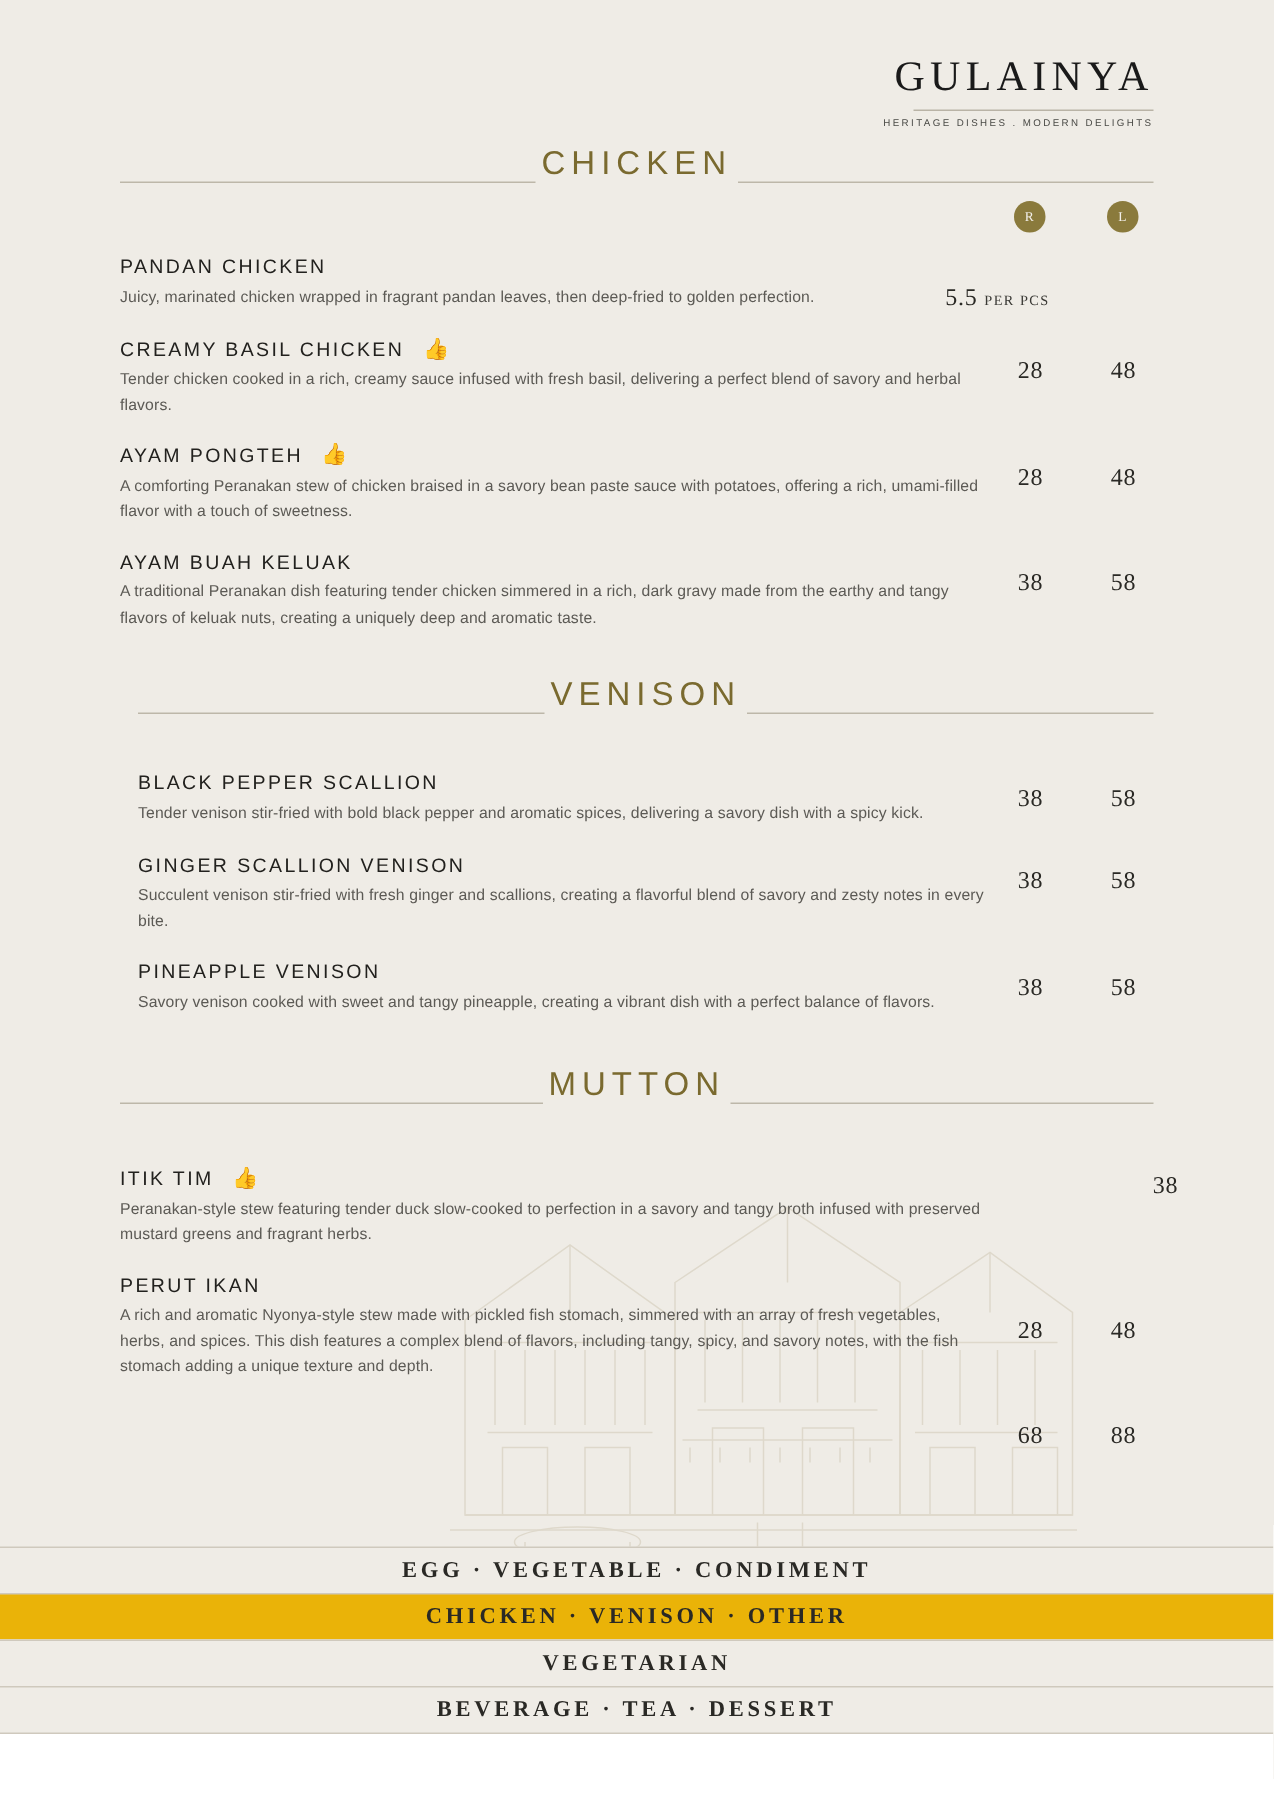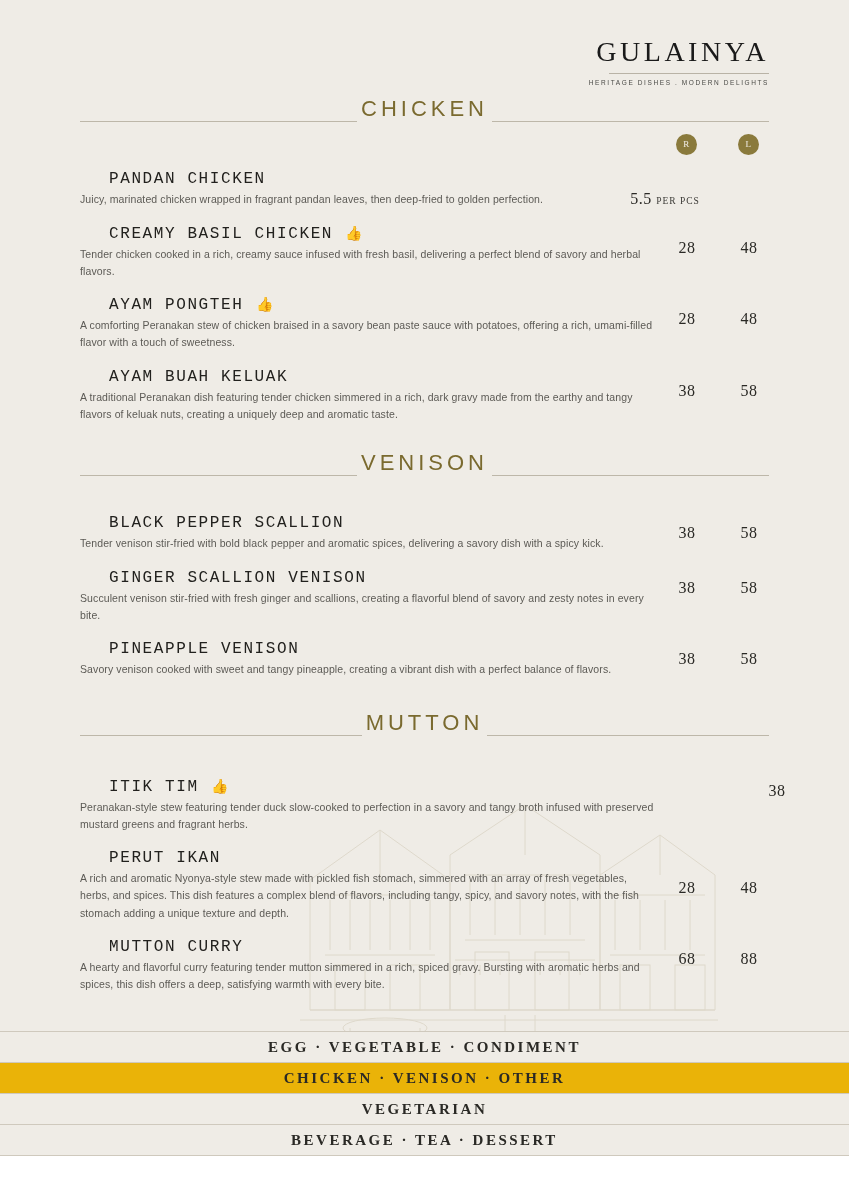--- a/index.html
+++ b/index.html
@@ -89,27 +89,26 @@
 
   
   .items { margin: 0 80px; position: relative; }
   .item {
     position: relative;
     padding: 9px 0 6px 0;
     min-height: 40px;
   }
   .item-body { width: 575px; }
   .item-name {
-    font-family: Liberation Mono, monospace;
-    font-size: 16px;
+    font-family: Liberation Sans, sans-serif;
+    font-size: 13px;
     letter-spacing: 1.6px;
     color: #22211e;
     display: inline-block;
     vertical-align: middle;
-    margin-left: 29px;
   }
   .thumb {
     display: inline-block;
     margin-left: 8px;
     vertical-align: middle;
     font-size: 14px;
     color: #8a7a3c;
     line-height: 1;
     position: relative;
     top: -1px;
@@ -234,21 +233,21 @@
           <span class="item-name">AYAM BUAH KELUAK</span>
           <div class="item-desc">A traditional Peranakan dish featuring tender chicken simmered in a rich, dark gravy made from the earthy and tangy flavors of keluak nuts, creating a uniquely deep and aromatic taste.</div>
         </div>
         <div class="price r" style="top:24px;">38</div>
         <div class="price l" style="top:24px;">58</div>
       </div>
 
     </div>
   </div>
 
-  <div style="position:absolute; top:450px; left:0; right:0;">
+  <div style="position:absolute; top:450px; left:0; right:0;padding-left:12px;">
     <div class="section-head">
       <span class="line"></span>
       <span class="title">VENISON</span>
       <span class="line"></span>
     </div>
 
     <div class="items" style="margin-top:28px;">
 
       <div class="item">
         <div class="item-body">
@@ -335,24 +334,20 @@
       <div class="item">
         <div class="item-body">
           <span class="item-name">PERUT IKAN</span>
           <div class="item-desc">A rich and aromatic Nyonya-style stew made with pickled fish stomach, simmered with an array of fresh vegetables, herbs, and spices. This dish features a complex blend of flavors, including tangy, spicy, and savory notes, with the fish stomach adding a unique texture and depth.</div>
         </div>
         <div class="price r" style="top:40px;">28</div>
         <div class="price l" style="top:40px;">48</div>
       </div>
 
       <div class="item">
-        <div class="item-body">
-          <span class="item-name">MUTTON CURRY</span>
-          <div class="item-desc">A hearty and flavorful curry featuring tender mutton simmered in a rich, spiced gravy. Bursting with aromatic herbs and spices, this dish offers a deep, satisfying warmth with every bite.</div>
-        </div>
         <div class="price r" style="top:22px;text-align:center;">68</div>
         <div class="price l" style="top:22px;">88</div>
       </div>
 
     </div>
   </div>
 
   <div class="footer">
     <div class="foot-row">EGG  ·  VEGETABLE  ·  CONDIMENT</div>
     <div class="foot-row active">CHICKEN  ·  VENISON  ·  OTHER</div>

